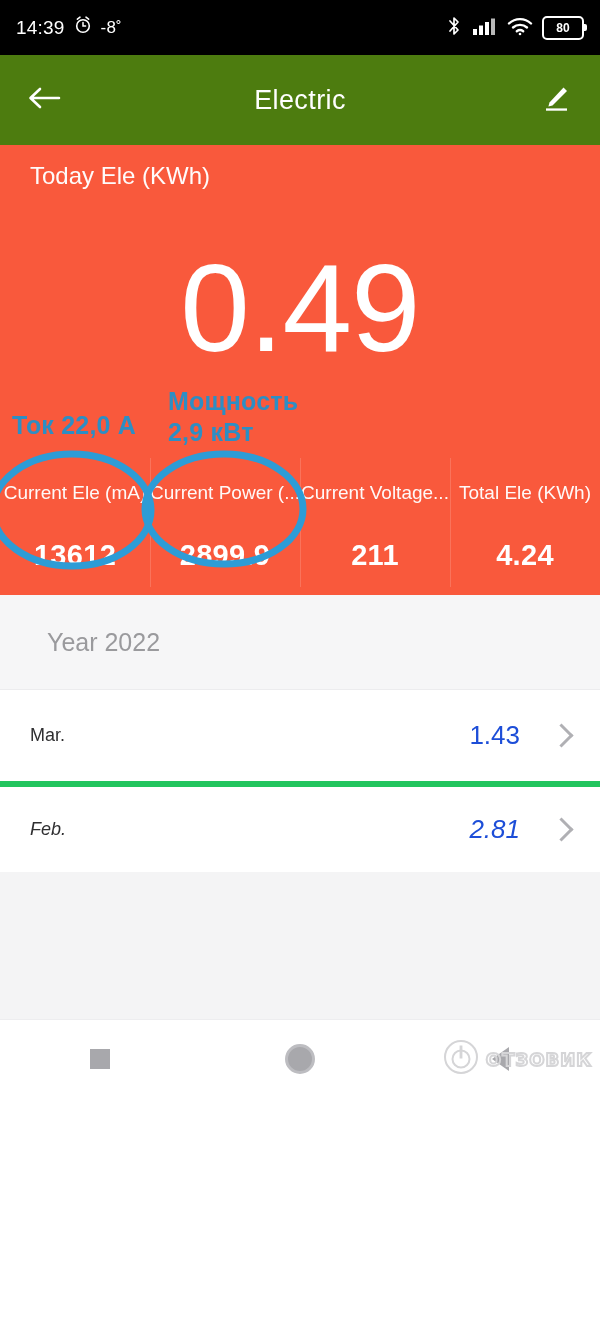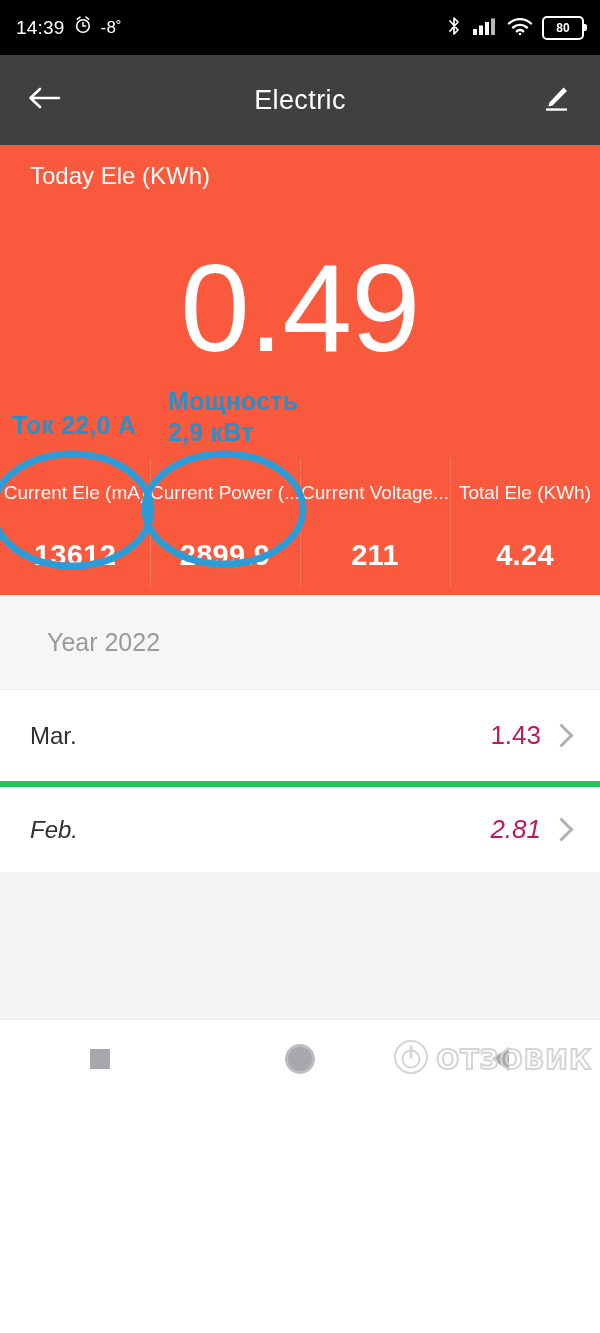--- a/index.html
+++ b/index.html
@@ -72,21 +72,21 @@
   .batt span {
     font-size: 12px;
     font-weight: bold;
     line-height: 1;
     color: #ffffff;
   }
 
   
   .appbar {
     height: 90px;
-    background: #404040;
+    background: #4d7c0f;
     display: flex;
     align-items: center;
     padding: 12px 22px;
     box-sizing: border-box;
     flex: none;
     position: relative;
   }
   .appbar-title {
     position: absolute;
     left: 0; right: 0;
@@ -221,28 +221,28 @@
   .row {
     height: 91px;
     display: flex;
     align-items: center;
     padding: 0 30px;
     box-sizing: border-box;
     cursor: pointer;
   }
   .row + .row { border-top: 6px solid #22c55e; font-style: italic; }
   .row-label {
-    font-size: 24px;
+    font-size: 18px;
     color: #2f2f31;
   }
   .row-gap { flex: 1 1 auto; }
   .row-value {
     font-size: 26px;
-    color: #be185d;
-    margin-right: 12px;
+    color: #1d4ed8;
+    margin-right: 33px;
   }
   .chev {
     width: 14px;
     height: 14px;
     border-top: 3px solid #b0b0b4;
     border-right: 3px solid #b0b0b4;
     transform: rotate(45deg);
   }
 
   
@@ -293,21 +293,21 @@
     position: absolute;
     right: 8px;
     bottom: 18px;
     display: flex;
     align-items: center;
     gap: 6px;
     z-index: 40;
     pointer-events: none;
   }
   .wm-text {
-    font-size: 27px;
+    font-size: 18px;
     font-weight: bold;
     letter-spacing: 1px;
     color: transparent;
     -webkit-text-stroke: 2px #d5d5d7;
     font-family: "DejaVu Sans", sans-serif;
   }
 </style>
 </head>
 <body>
 

